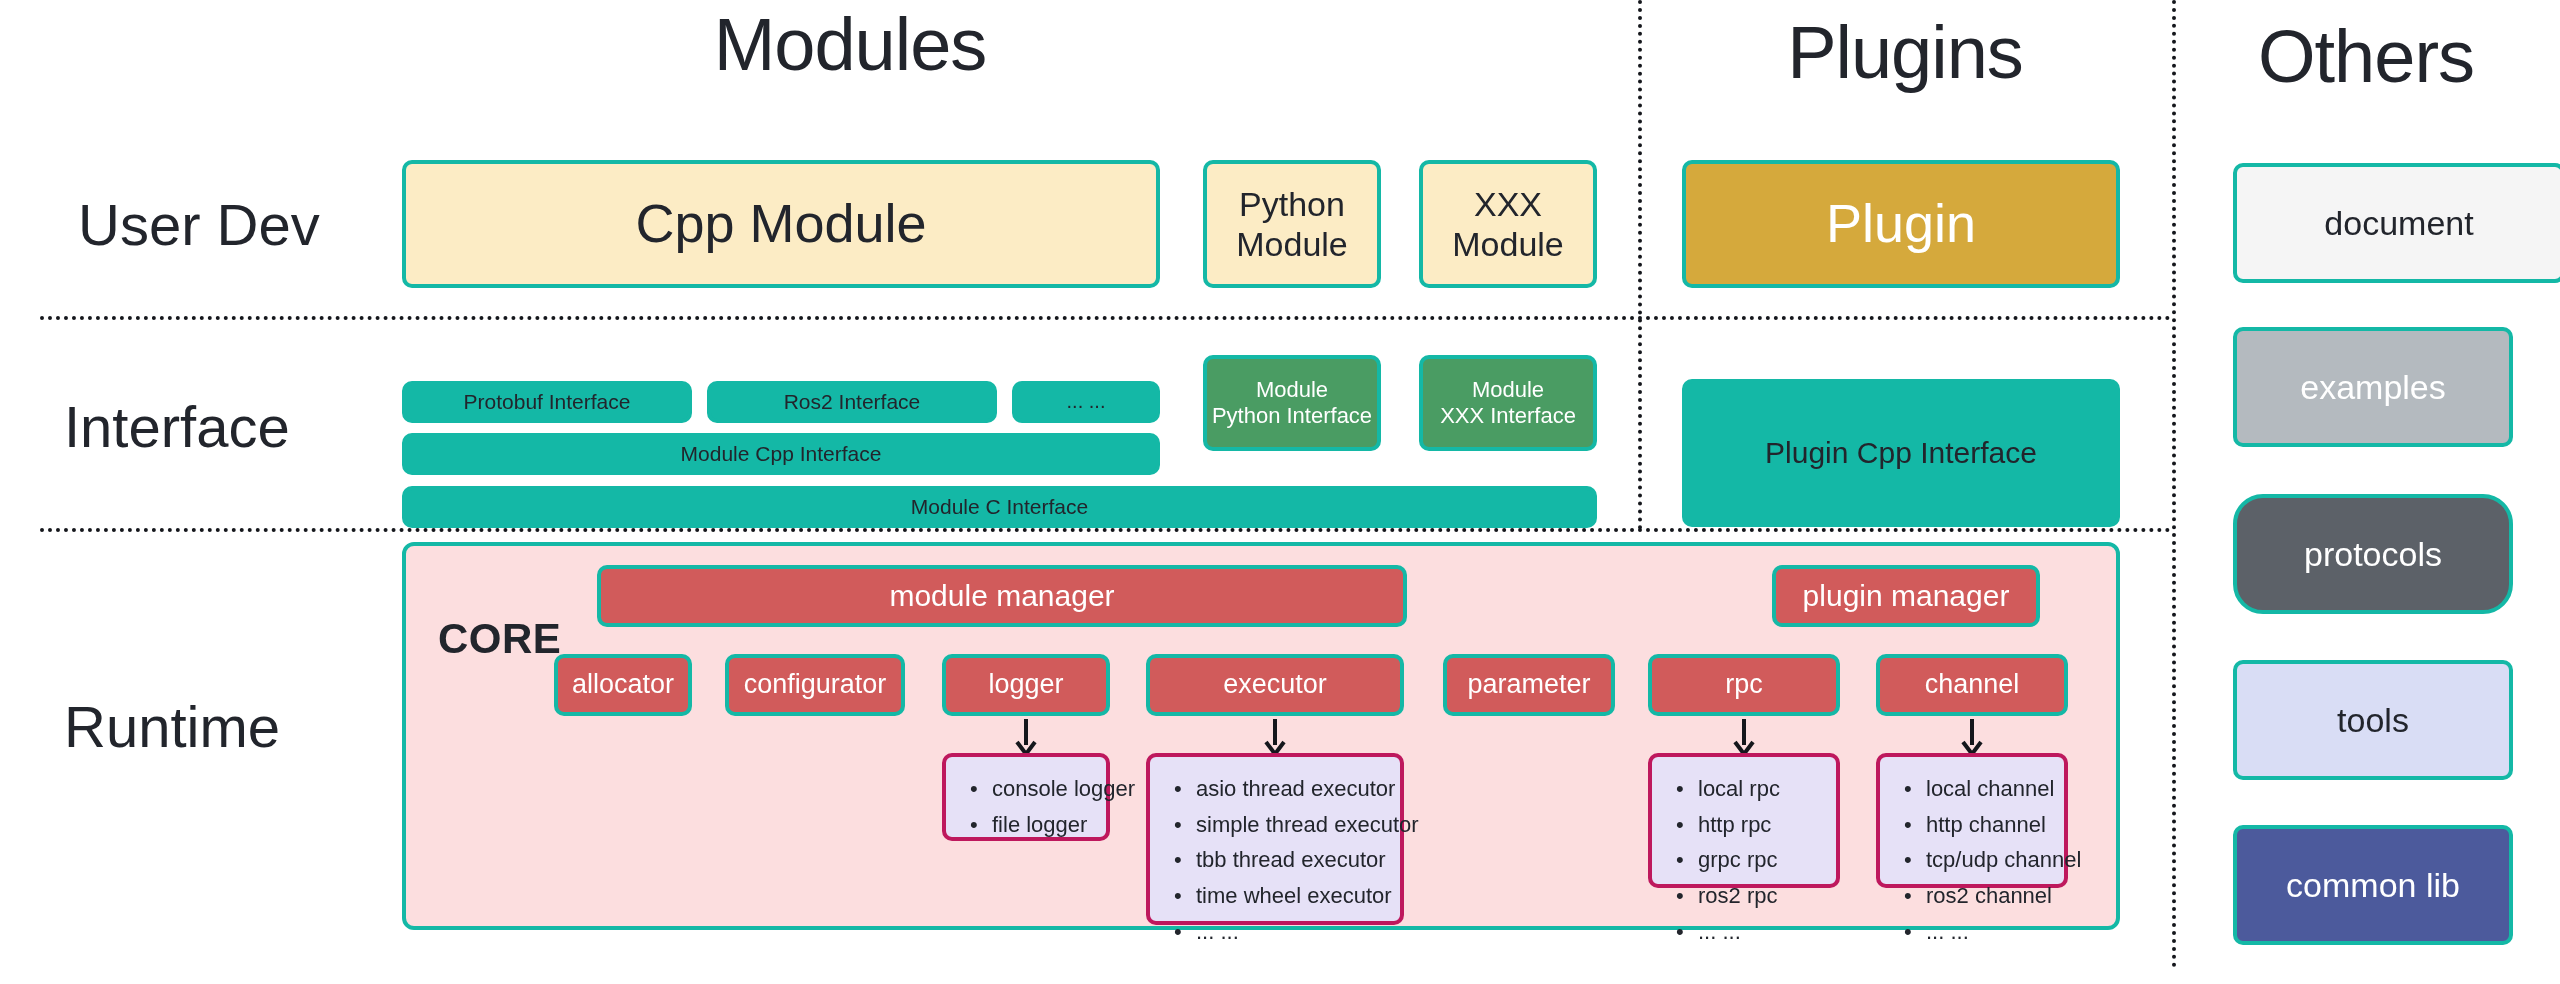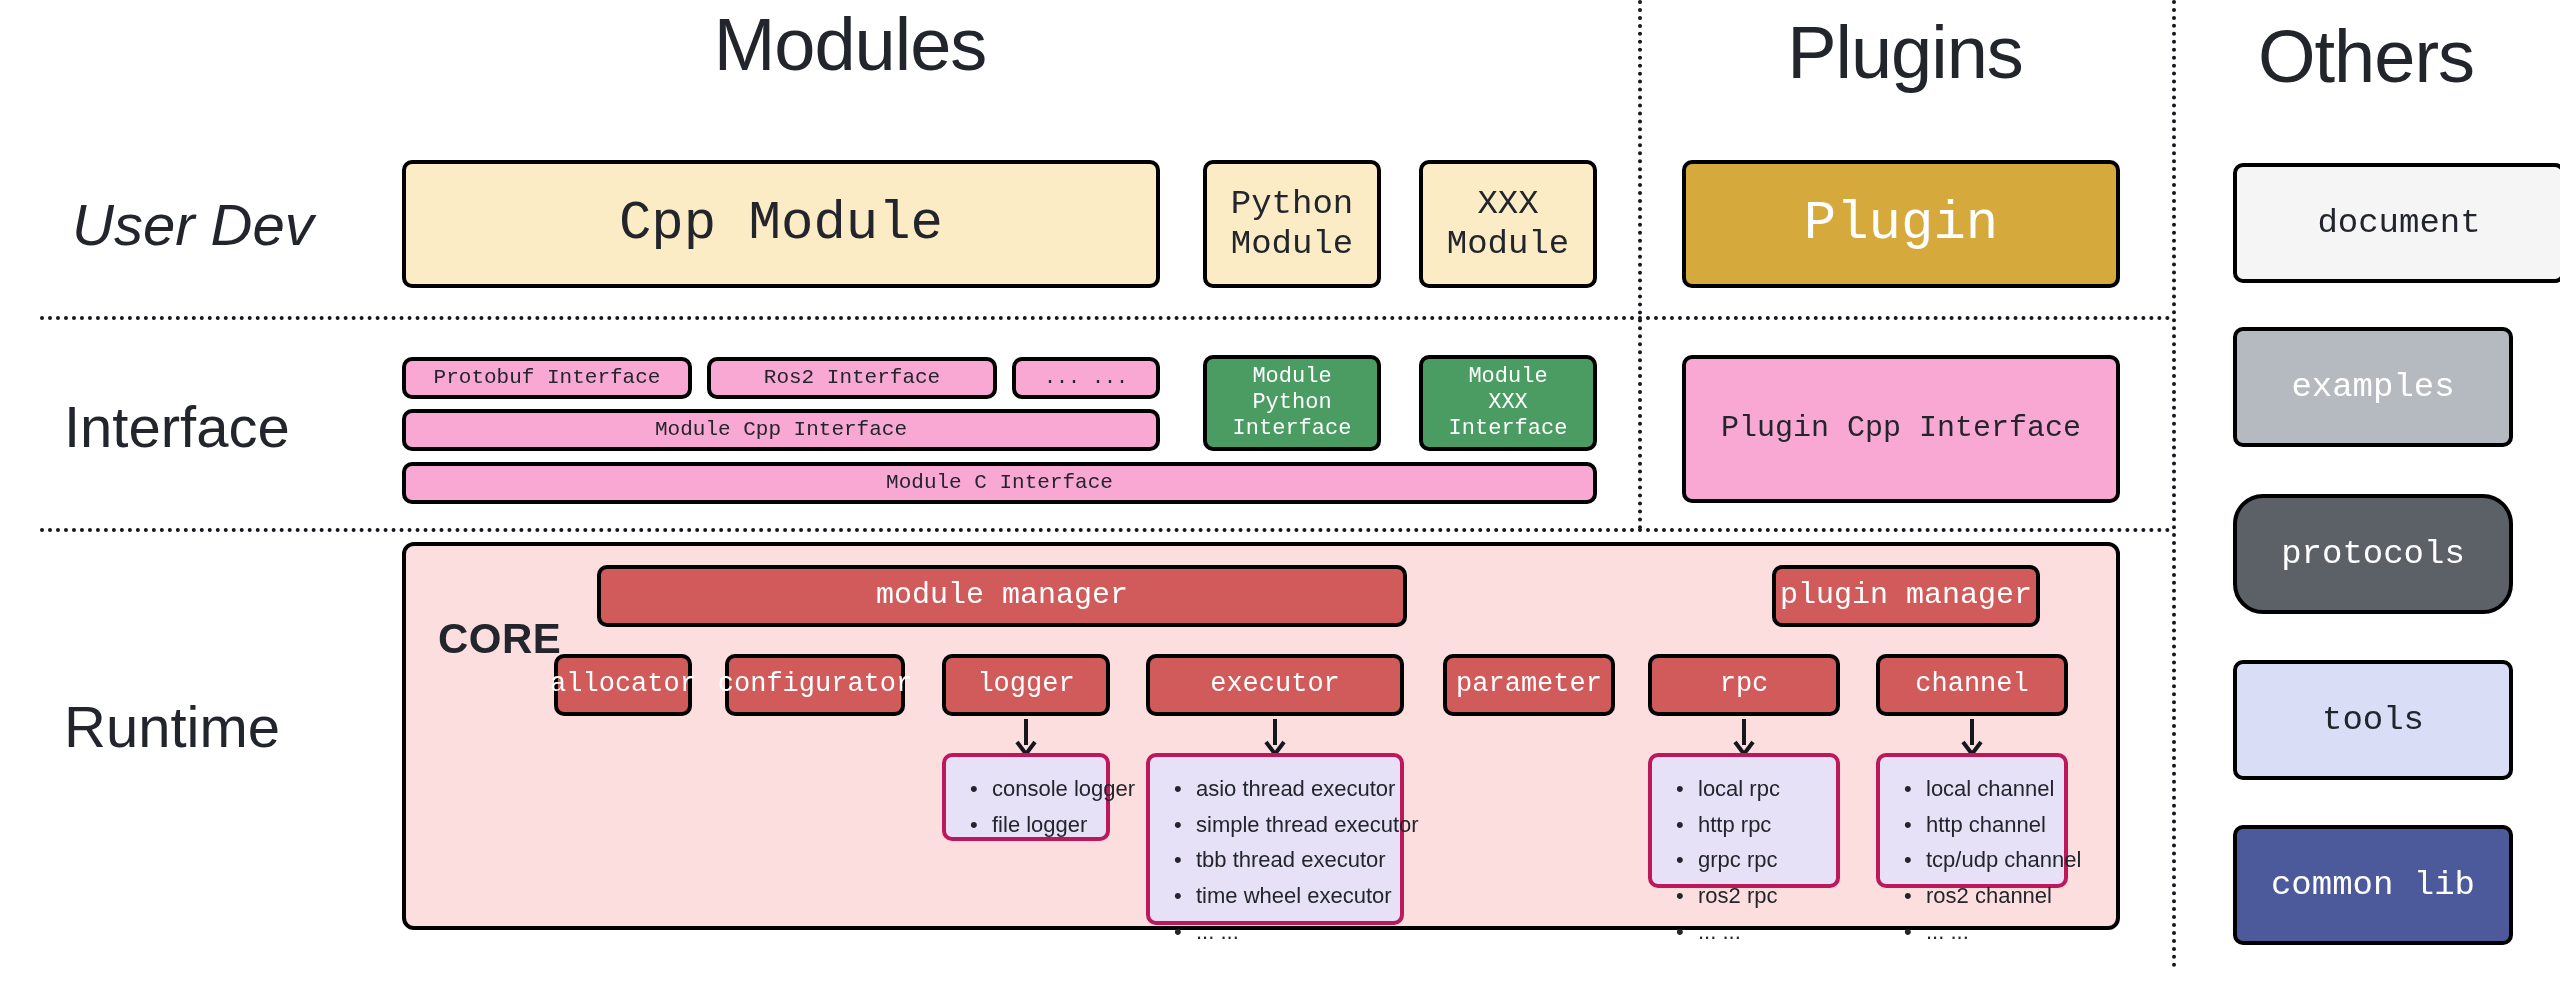--- a/index.html
+++ b/index.html
@@ -45,33 +45,32 @@
     border-top: 4px dotted #15171c;
     height: 0;
   }
   .vdiv {
     border-left: 4px dotted #15171c;
     width: 0;
   }
 
   
   .node {
-    border: 4px solid #000000;
+    border: 4px solid #14b8a6;
     border-radius: 10px;
     display: flex;
     align-items: center;
     justify-content: center;
     text-align: center;
     line-height: 1.18;
     box-sizing: border-box;
-    font-family: Liberation Mono, monospace;
   }
   .node.user    { background: #fcecc5; color: #22252c; }
   .node.plugin  { background: #d5a93c; color: #ffffff; }
-  .node.iface   { background: #f9a8d4; color: #22252c; }
+  .node.iface   { background: #14b8a6; color: #22252c; margin-top: 24px; }
   .node.ifacedk { background: #4a9c63; color: #ffffff; }
   .node.core    { background: #fcdedf; color: #22252c; }
   .node.red     { background: #d15b5b; color: #ffffff; }
 
   .node.doc     { background: #f5f5f5; color: #22252c; }
   .node.exam    { background: #b4babf; color: #ffffff; }
   .node.proto   { background: #5c6168; color: #ffffff; border-radius: 30px; }
   .node.tools   { background: #d9ddf5; color: #22252c; }
   .node.common  { background: #4c5a9c; color: #ffffff; }
 
@@ -123,21 +122,21 @@
   <div class="abs col-title" style="left:60px; top:8px; width:1580px;">Modules</div>
   <div class="abs col-title" style="left:1640px; top:16px; width:530px;">Plugins</div>
   <div class="abs col-title" style="left:2176px; top:20px; width:380px;">Others</div>
 
   <div class="abs vdiv" style="left:1638px; top:0px; height:530px;"></div>
   <div class="abs vdiv" style="left:2172px; top:0px; height:968px;"></div>
 
   <div class="abs hdiv" style="left:40px; top:316px; width:2132px;"></div>
   <div class="abs hdiv" style="left:40px; top:528px; width:2132px;"></div>
 
-  <div class="abs row-label" style="left:72px; top:196px;font-style:italic;">User Dev</div>
+  <div class="abs row-label" style="left:78px; top:196px;">User Dev</div>
   <div class="abs row-label" style="left:64px; top:398px;">Interface</div>
   <div class="abs row-label" style="left:64px; top:698px;">Runtime</div>
 
   <div class="abs node user" style="left:402px; top:160px; width:758px; height:128px; font-size:54px;">Cpp Module</div>
 
   <div class="abs node user" style="left:1203px; top:160px; width:178px; height:128px; font-size:34px; white-space:pre-line;">Python
 Module</div>
 
   <div class="abs node user" style="left:1419px; top:160px; width:178px; height:128px; font-size:34px; padding:0 8px;">XXX Module</div>
 

